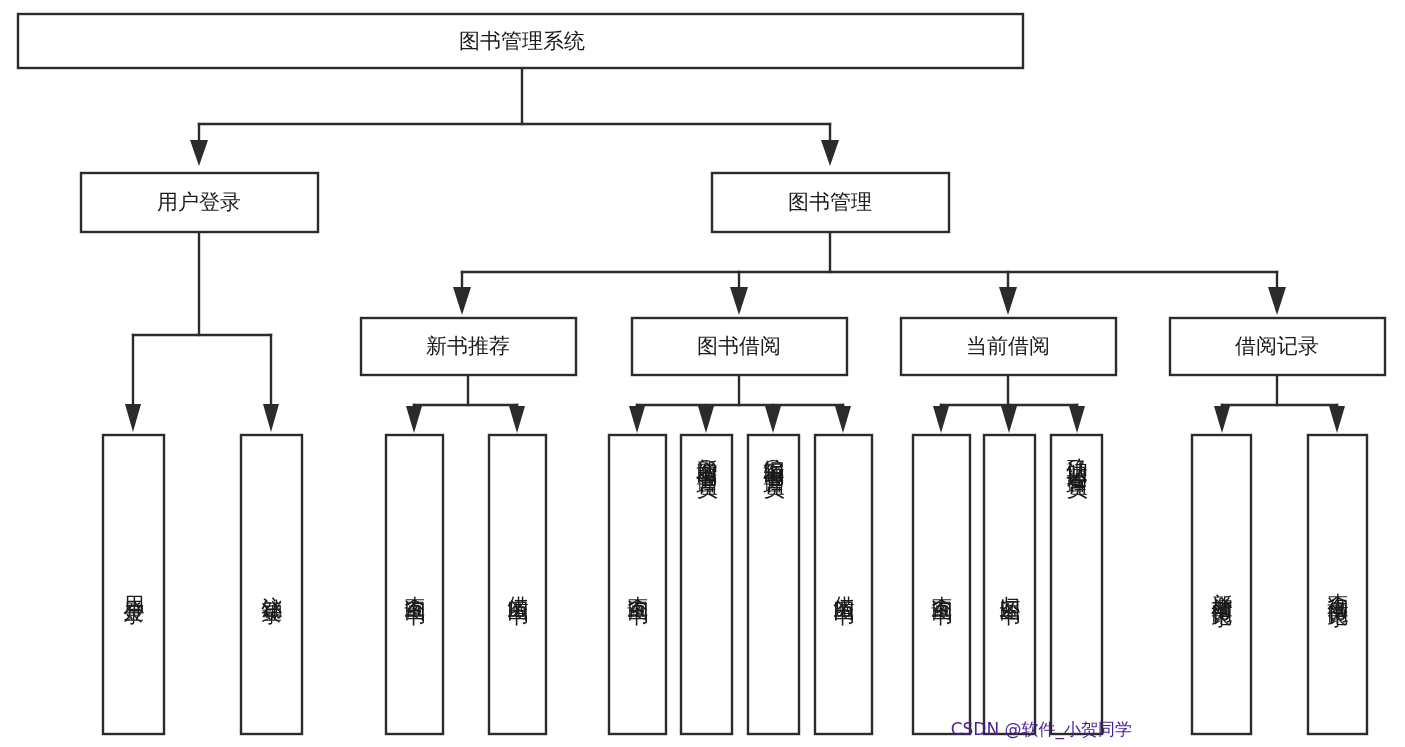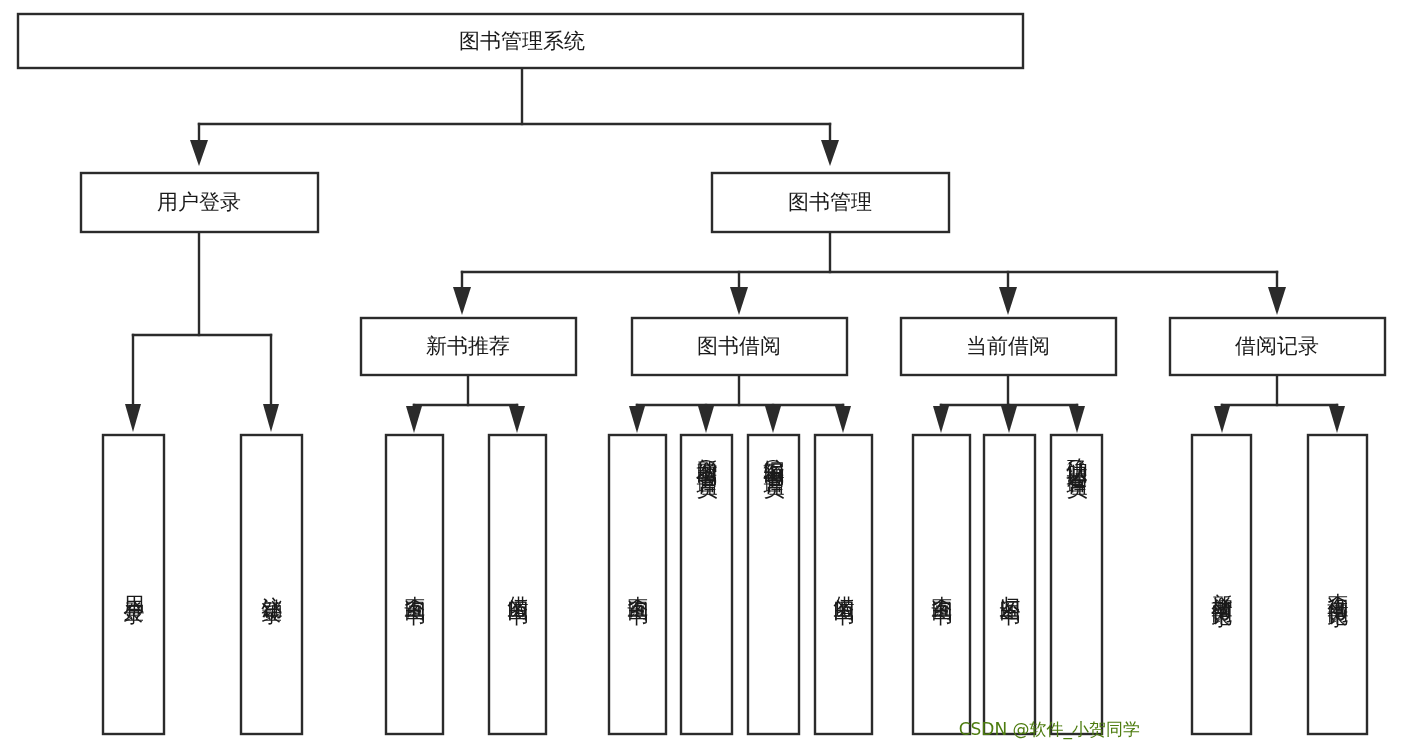--- a/index.html
+++ b/index.html
@@ -61,25 +61,25 @@
     text-orientation: upright;
     font-family: "DejaVu Sans", "Liberation Sans", sans-serif;
     font-size: 21px;
     line-height: 1.0;
     letter-spacing: 3px;
     color: #1a1a1a;
     white-space: nowrap;
   }
   .watermark {
     position: absolute;
-    right: 12px;
+    right: 20px;
     bottom: 6px;
     font-family: "DejaVu Sans", "Liberation Sans", sans-serif;
     font-size: 17px;
-    color: #4d7c0f;
+    color: #4c1d95;
     white-space: nowrap;
     user-select: none;
   }
 </style>
 </head>
 <body>
 
 <div id="diagram-root">
 
   <svg class="diagram-canvas" viewBox="0 0 1405 747" xmlns="http://www.w3.org/2000/svg">

